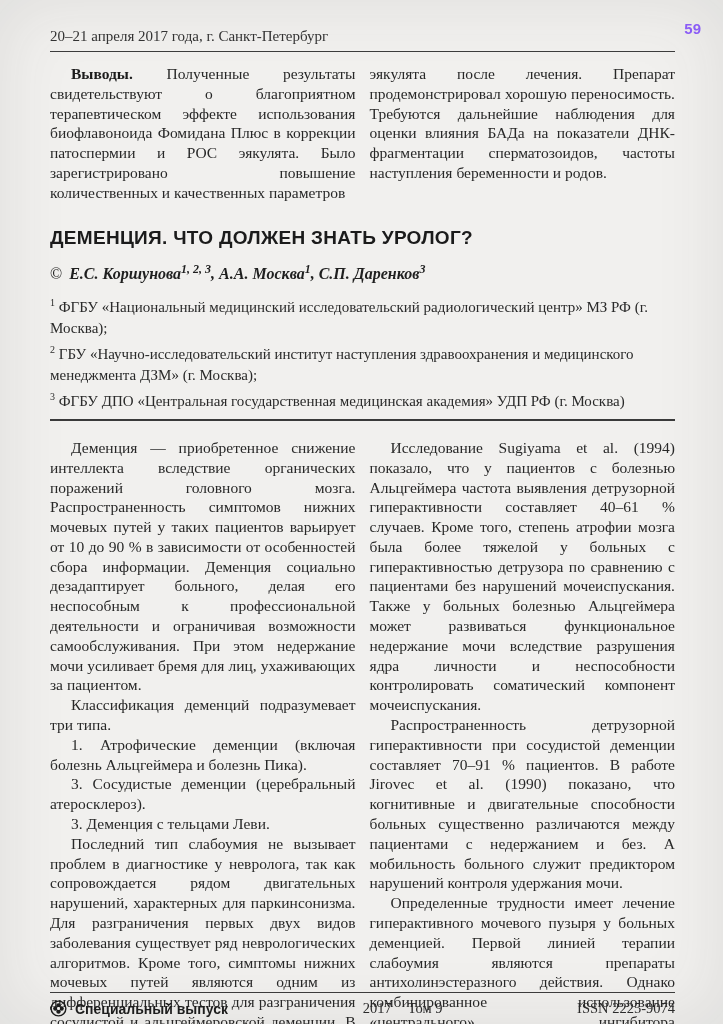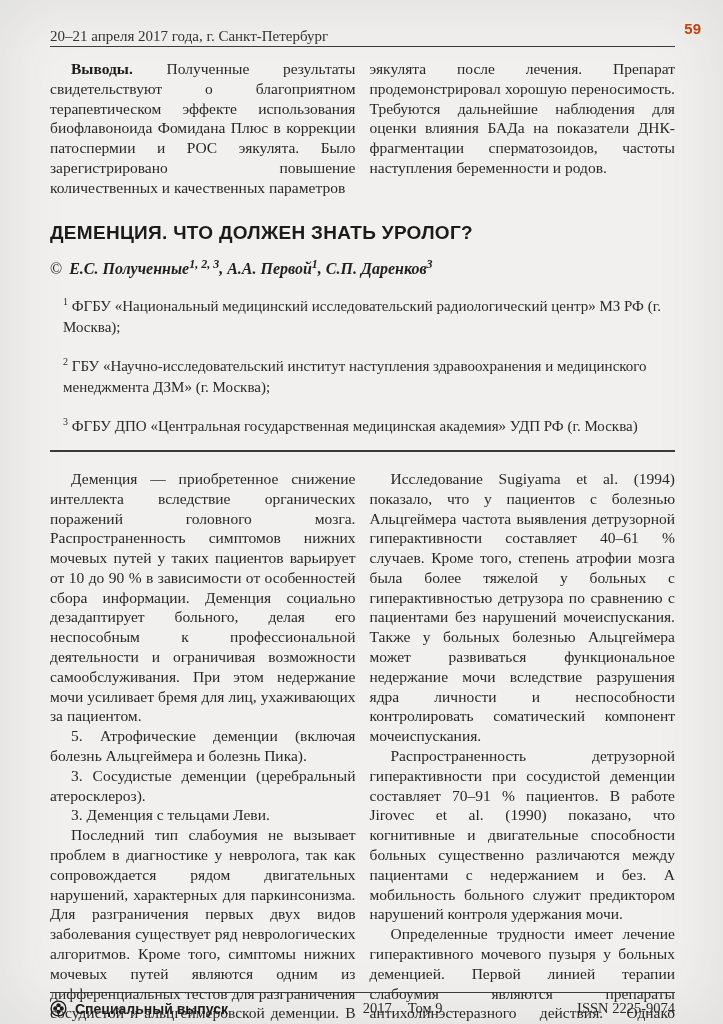--- a/index.html
+++ b/index.html
@@ -24,29 +24,30 @@
     right: 48px;
     top: 0;
   }
   
   .running-head {
     margin-top: 27px;
     font-size: 15px;
     line-height: 19px;
     color: #333;
     border-bottom: 1.6px solid #3c3c3c;
+    padding-bottom: 5px;
   }
   .page-number {
     position: absolute;
     top: 20px;
     right: 22px;
     font-family: "Liberation Sans", sans-serif;
     font-weight: bold;
     font-size: 15px;
-    color: #c2410c;
+    color: #8b5cf6;
   }
   
   .cols {
     display: flex;
     gap: 14px;
   }
   .col {
     width: 307px;
     text-align: justify;
     font-size: 15.5px;
@@ -78,21 +79,21 @@
     font-weight: normal;
     margin-right: 7px;
   }
   .authors sup { font-size: 12px; }
   .affiliations {
     margin-top: 9px;
     font-size: 15px;
     line-height: 21px;
     color: #2a2a2a;
   }
-  .affiliations p { margin: 13px; }
+  .affiliations p { margin: 0; }
   .affiliations sup { font-size: 10px; }
   .head-rule {
     margin-top: 7px;
     border: none;
     border-top: 2.6px solid #3a3a3a;
   }
   .body-cols { margin-top: 17px; }
   
   .footer {
     position: absolute;
@@ -133,37 +134,38 @@
         <p class="noindent" style="text-indent:21px"><span class="lead">Выводы.</span> <span>Полученные результаты свидетельствуют о благоприятном терапевтическом эффекте использования биофлавоноида Фомидана Плюс в коррекции патоспермии и РОС эякулята. Было зарегистрировано повышение количественных и качественных параметров</span></p>
       </div>
       <div class="col">
         <p class="noindent">эякулята после лечения. Препарат продемонстрировал хорошую переносимость. Требуются дальнейшие наблюдения для оценки влияния БАДа на показатели ДНК-фрагментации сперматозоидов, частоты наступления беременности и родов.</p>
       </div>
     </div>
 
     <h1 class="article-title" style="margin-bottom:12px">ДЕМЕНЦИЯ. ЧТО ДОЛЖЕН ЗНАТЬ УРОЛОГ?</h1>
 
     <div class="authors">
-      <span class="copyright">©</span><span>Е.С. Полученные</span><sup>1, 2, 3</sup><span>,</span>
-      <span>А.А. Первой</span><sup>1</sup><span>,</span>
+      <span class="copyright">©</span><span>Е.С. Коршунова</span><sup>1, 2, 3</sup><span>,</span>
+      <span>А.А. Москва</span><sup>1</sup><span>,</span>
       <span>С.П. Даренков</span><sup>3</sup><span></span>
     </div>
 
     <div class="affiliations">
       <p><sup>1</sup> <span>ФГБУ «Национальный медицинский исследовательский радиологический центр» МЗ РФ (г. Москва);</span></p>
       <p><sup>2</sup> <span>ГБУ «Научно-исследовательский институт наступления здравоохранения и медицинского менеджмента ДЗМ» (г. Москва);</span></p>
       <p><sup>3</sup> <span>ФГБУ ДПО «Центральная государственная медицинская академия» УДП РФ (г. Москва)</span></p>
     </div>
 
     <hr class="head-rule">
 
     <div class="cols body-cols">
       <div class="col">
         <p>Деменция — приобретенное снижение интеллекта вследствие органических поражений головного мозга. Распространенность симптомов нижних мочевых путей у таких пациентов варьирует от 10 до 90 % в зависимости от особенностей сбора информации. Деменция социально дезадаптирует больного, делая его неспособным к профессиональной деятельности и ограничивая возможности самообслуживания. При этом недержание мочи усиливает бремя для лиц, ухаживающих за пациентом.</p>
-        <p>5. Атрофические деменции (включая болезнь Альцгеймера и болезнь Пика).</p>
+        <p>Классификация деменций подразумевает три типа.</p>
+        <p>1. Атрофические деменции (включая болезнь Альцгеймера и болезнь Пика).</p>
         <p>3. Сосудистые деменции (церебральный атеросклероз).</p>
         <p>3. Деменция с тельцами Леви.</p>
         <p>Последний тип слабоумия не вызывает проблем в диагностике у невролога, так как сопровождается рядом двигательных нарушений, характерных для паркинсонизма. Для разграничения первых двух видов заболевания существует ряд неврологических алгоритмов. Кроме того, симптомы нижних мочевых путей являются одним из дифференциальных тестов для разграничения сосудистой и альцгеймеровской деменции. В первом случае недержание возникает на первых стадиях заболевания, в то время как во втором — на последних. Основной уродинамической находкой при деменции является детрузорная гиперактивность.</p>
       </div>
       <div class="col">
         <p>Исследование Sugiyama et al. (1994) показало, что у пациентов с болезнью Альцгеймера частота выявления детрузорной гиперактивности составляет 40–61 % случаев. Кроме того, степень атрофии мозга была более тяжелой у больных с гиперактивностью детрузора по сравнению с пациентами без нарушений мочеиспускания. Также у больных болезнью Альцгеймера может развиваться функциональное недержание мочи вследствие разрушения ядра личности и неспособности контролировать соматический компонент мочеиспускания.</p>
         <p>Распространенность детрузорной гиперактивности при сосудистой деменции составляет 70–91 % пациентов. В работе Jirovec et al. (1990) показано, что когнитивные и двигательные способности больных существенно различаются между пациентами с недержанием и без. А мобильность больного служит предиктором нарушений контроля удержания мочи.</p>
         <p>Определенные трудности имеет лечение гиперактивного мочевого пузыря у больных деменцией. Первой линией терапии слабоумия являются препараты антихолинэстеразного действия. Однако комбинированное использование «центрального» ингибитора антихолинэстеразы и «периферического» антагониста мускариновых рецепторов не рекомендуется. Липофильные холиноблокаторы легко проникают через гематоэнцефалический барьер и могут усугубить когнитивную функцию па-</p>
       </div>
     </div>

